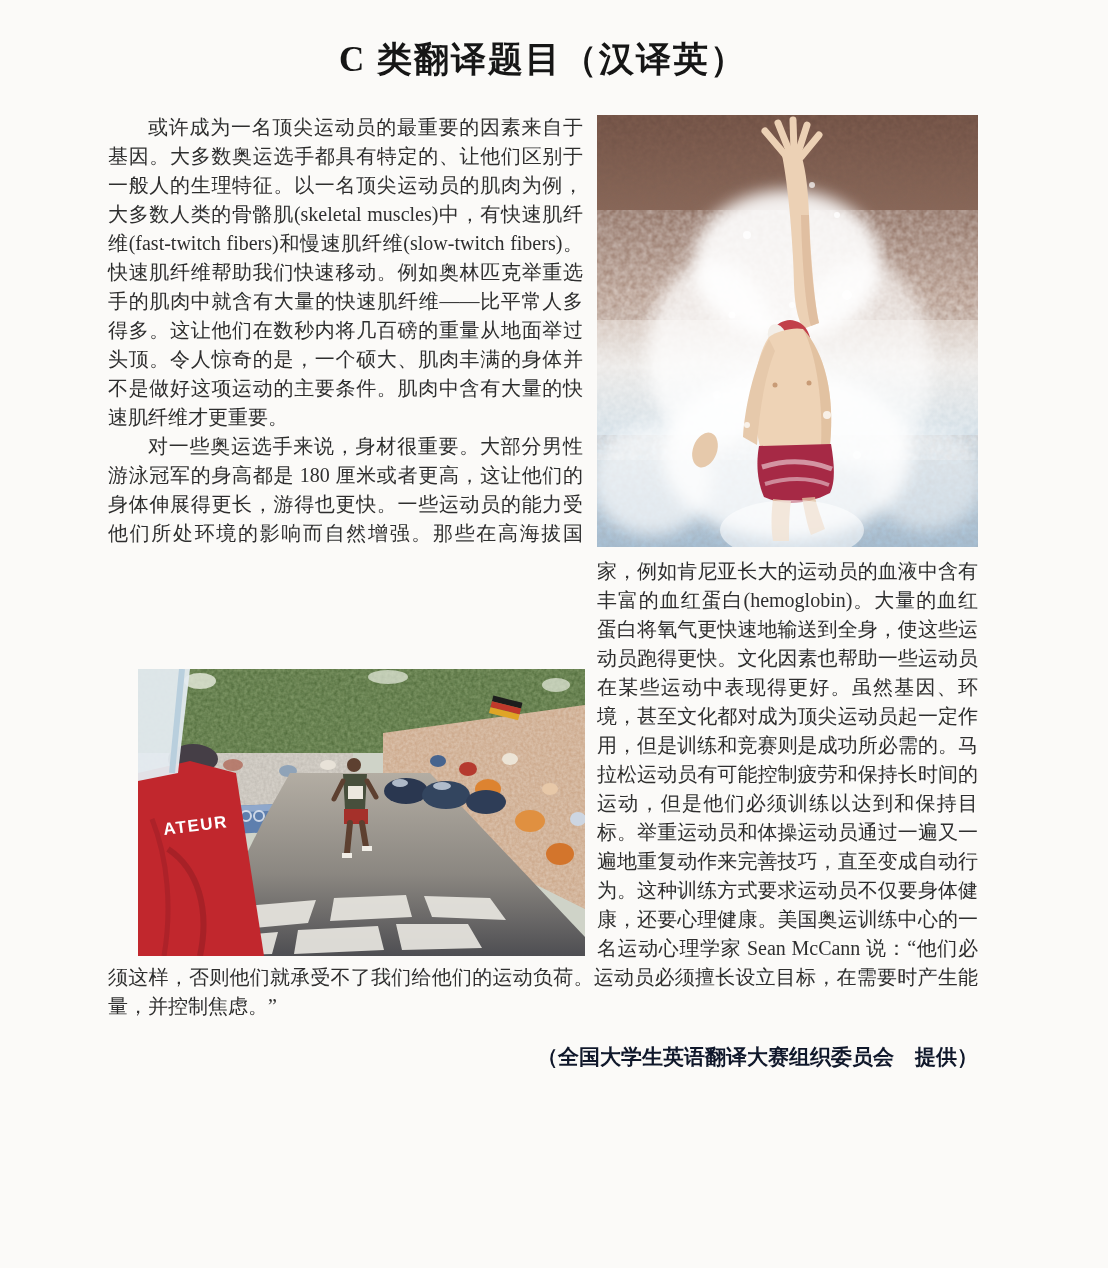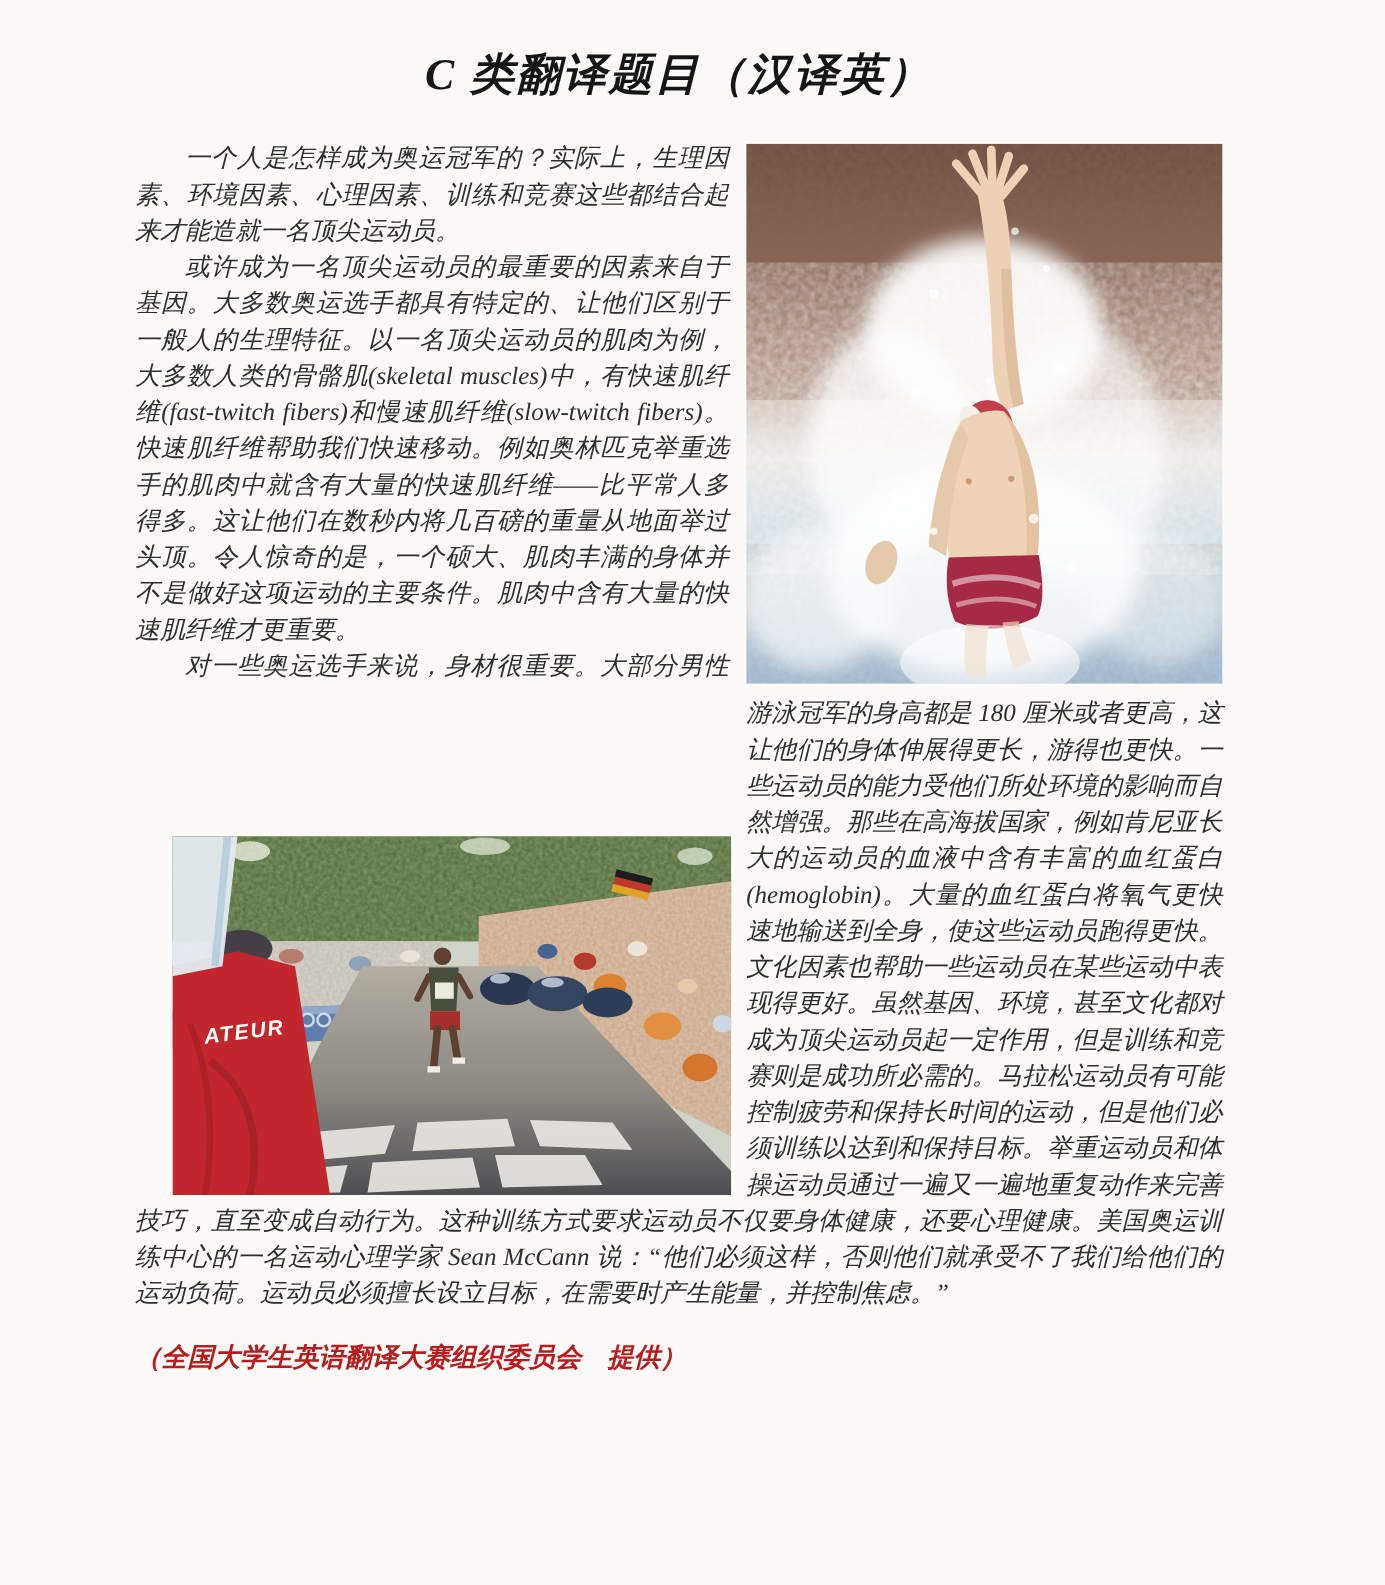--- a/index.html
+++ b/index.html
@@ -2,21 +2,21 @@
 <html><head>
 <meta charset="utf-8">
 <style>
   html,body { margin:0; padding:0; }
   body {
     width:1108px; height:1268px;
     background:#fbfaf8;
     font-family:"Liberation Serif", serif;
     color:#2b2b2b;
   }
-  .page { position:relative; width:1108px; height:1268px; overflow:hidden;font-style:italic; }
+  .page { position:relative; width:1108px; height:1268px; overflow:hidden; }
   .content { position:absolute; left:108px; top:26px; width:870px; }
 
   .title {
     text-align:center;
     font-size:35px;
     font-weight:bold;
     color:#161616;
     letter-spacing:2px;
     margin:10px 0 30px 0;
   }
@@ -36,25 +36,25 @@
   }
   .photo-marathon {
     float:left;
     width:447px; height:287px;
     margin:112px 12px 6px 30px;
   }
   .photo-swim svg, .photo-marathon svg { display:block; width:100%; height:100%; }
 
   .caption {
     clear:both;
-    text-align:left;
+    text-align:right;
     font-family:"Liberation Sans", sans-serif;
     font-weight:bold;
     font-size:21px;
-    color:#b91c1c;
+    color:#0f172a;
     padding-top:22px;
   }
 </style>
 </head>
 <body>
 
 <div class="page">
   <div class="content">
 
     <div class="title">C 类翻译题目（汉译英）</div>
@@ -147,21 +147,20 @@
                 <circle cx="150" cy="310" r="3" opacity="0.75"></circle>
               <circle cx="195" cy="190" r="3" opacity="0.7"></circle>
                 <circle cx="260" cy="340" r="4" opacity="0.6"></circle>
               <circle cx="120" cy="280" r="4" opacity="0.65"></circle>
                 <circle cx="215" cy="70" r="3" opacity="0.7"></circle>
             </g>
           </g>
         </svg>
       </span>
 
-      <p>一个人是怎样成为奥运冠军的？实际上，生理因素、环境因素、心理因素、训练和竞赛这些都结合起来才能造就一名顶尖运动员。</p>
       <p>或许成为一名顶尖运动员的最重要的因素来自于基因。大多数奥运选手都具有特定的、让他们区别于一般人的生理特征。以一名顶尖运动员的肌肉为例，大多数人类的骨骼肌(skeletal muscles)中，有快速肌纤维(fast-twitch fibers)和慢速肌纤维(slow-twitch fibers)。快速肌纤维帮助我们快速移动。例如奥林匹克举重选手的肌肉中就含有大量的快速肌纤维——比平常人多得多。这让他们在数秒内将几百磅的重量从地面举过头顶。令人惊奇的是，一个硕大、肌肉丰满的身体并不是做好这项运动的主要条件。肌肉中含有大量的快速肌纤维才更重要。</p>
 
       <span class="photo-marathon">
         <svg viewBox="0 0 447 287" preserveAspectRatio="none">
           <defs>
             <linearGradient id="maroad" x1="0" y1="0" x2="0" y2="1">
               <stop offset="0" stop-color="#b3ada3"></stop>
                 <stop offset="0.55" stop-color="#8b8781"></stop>
                 <stop offset="1" stop-color="#4e4e52"></stop>
             </linearGradient>

